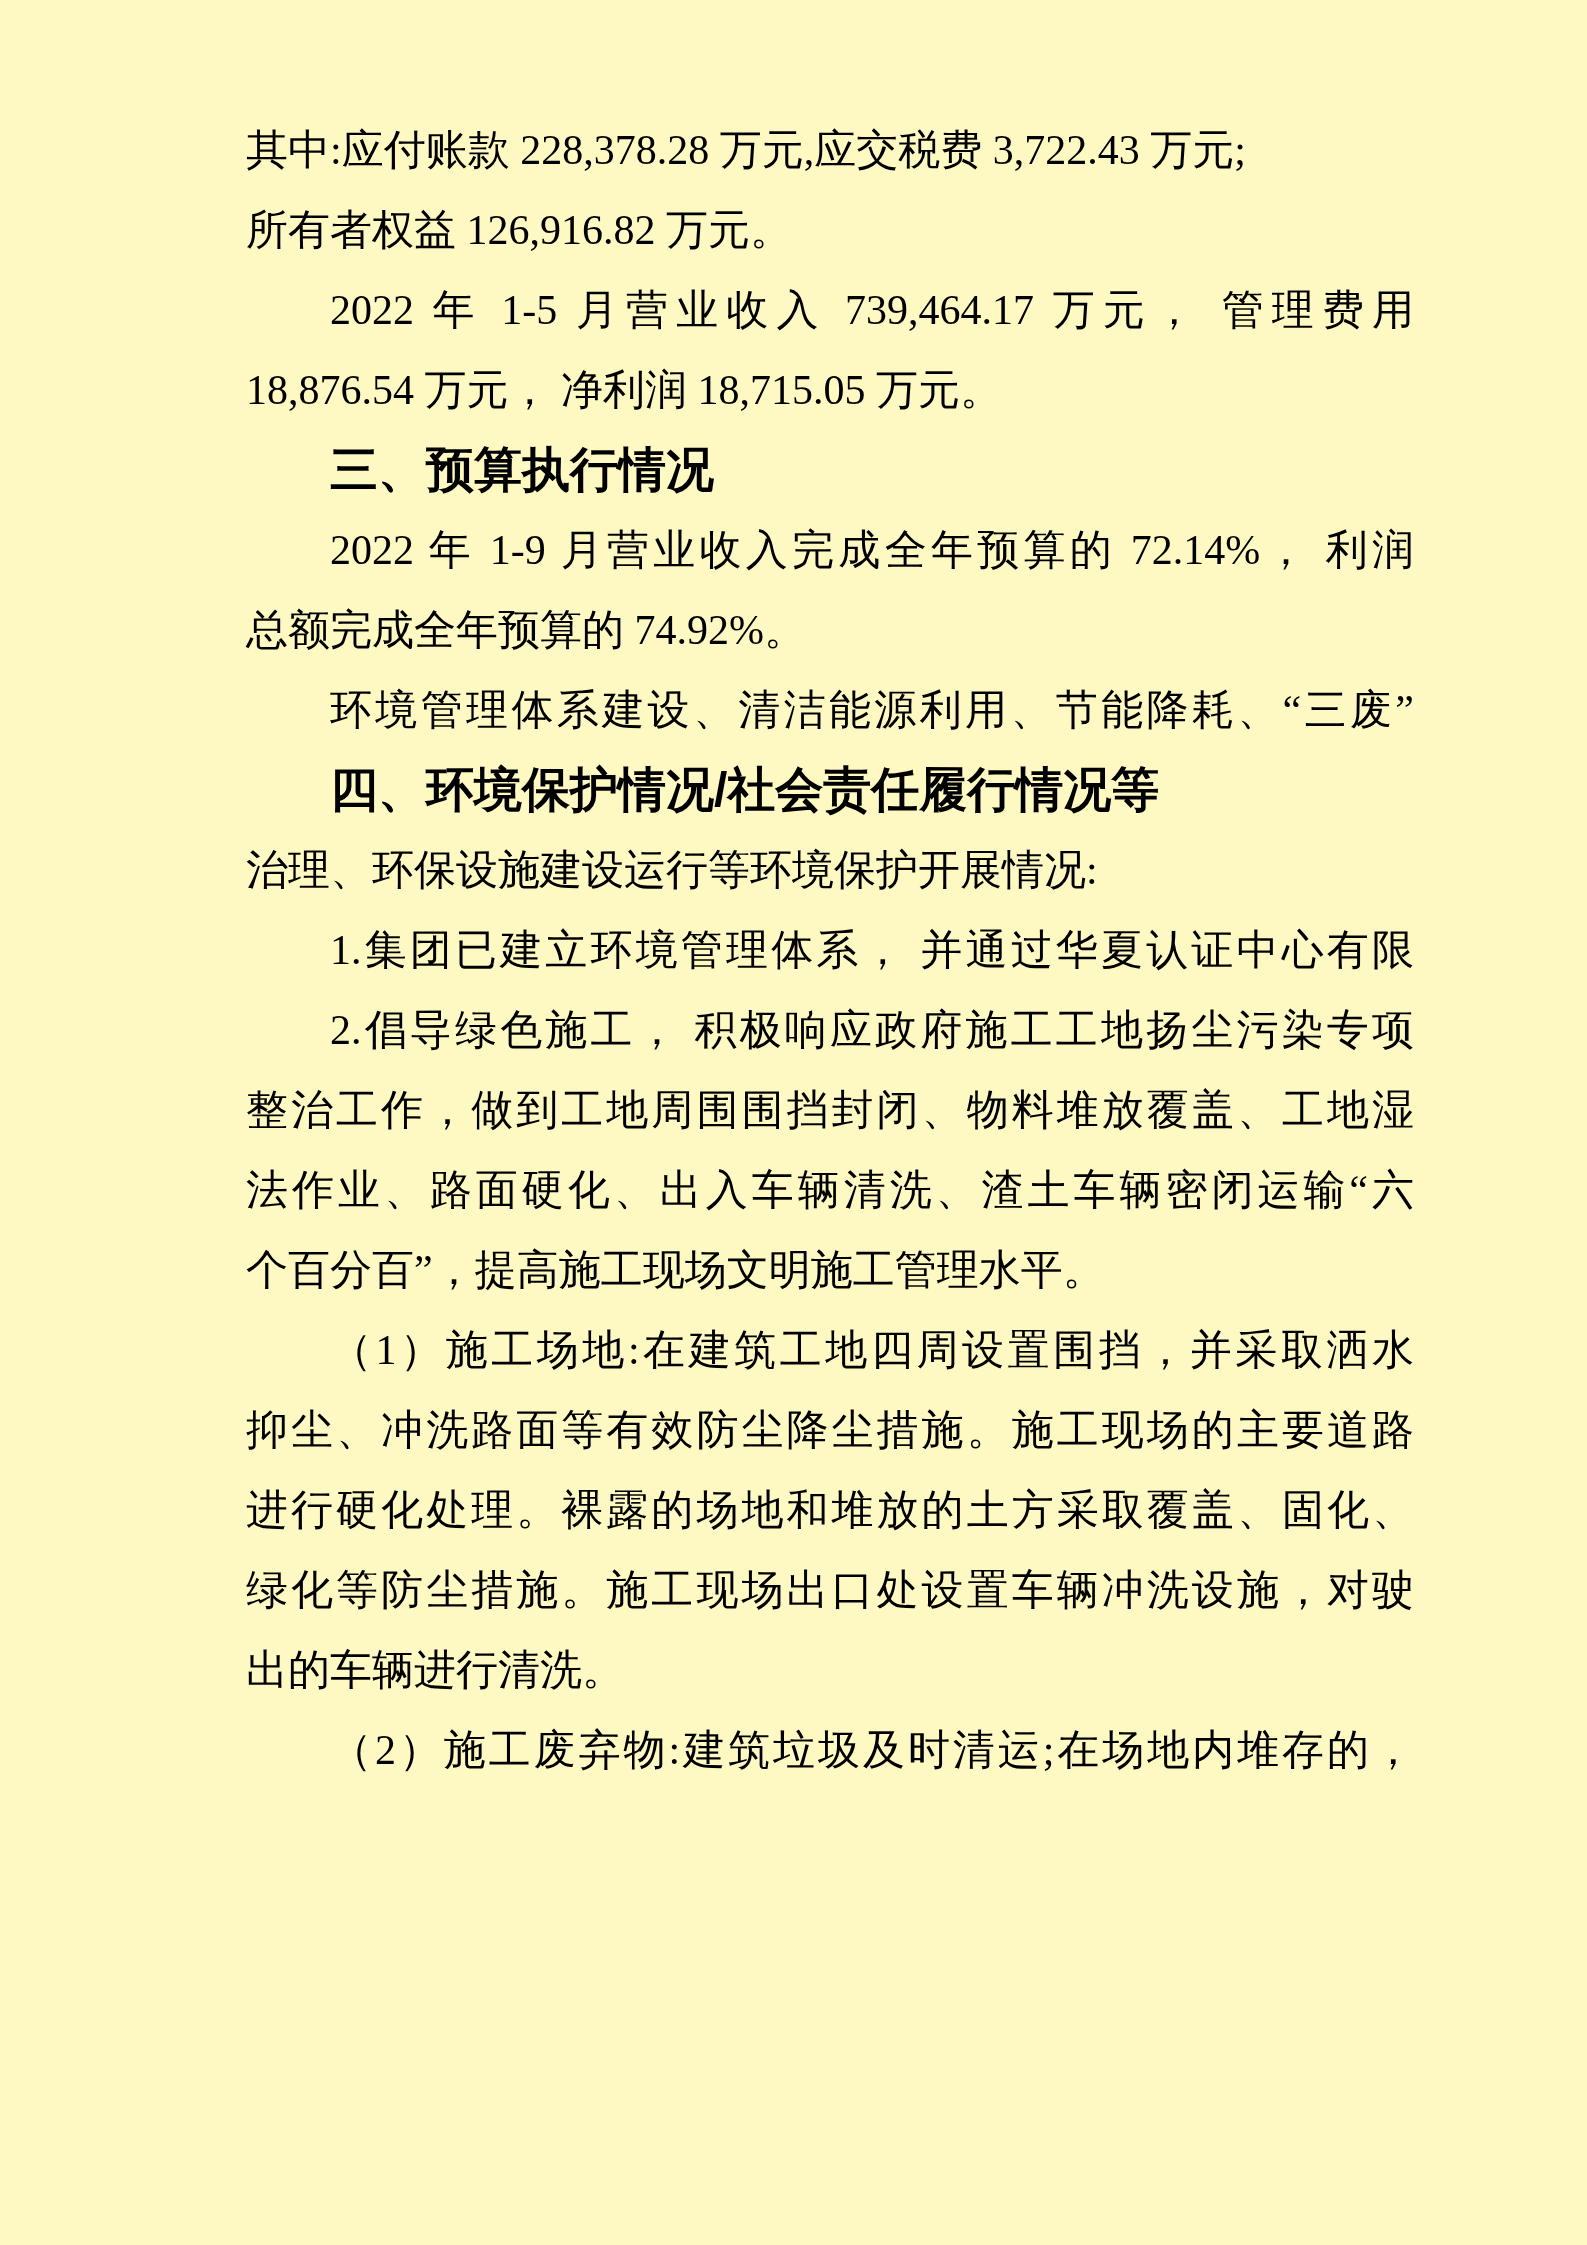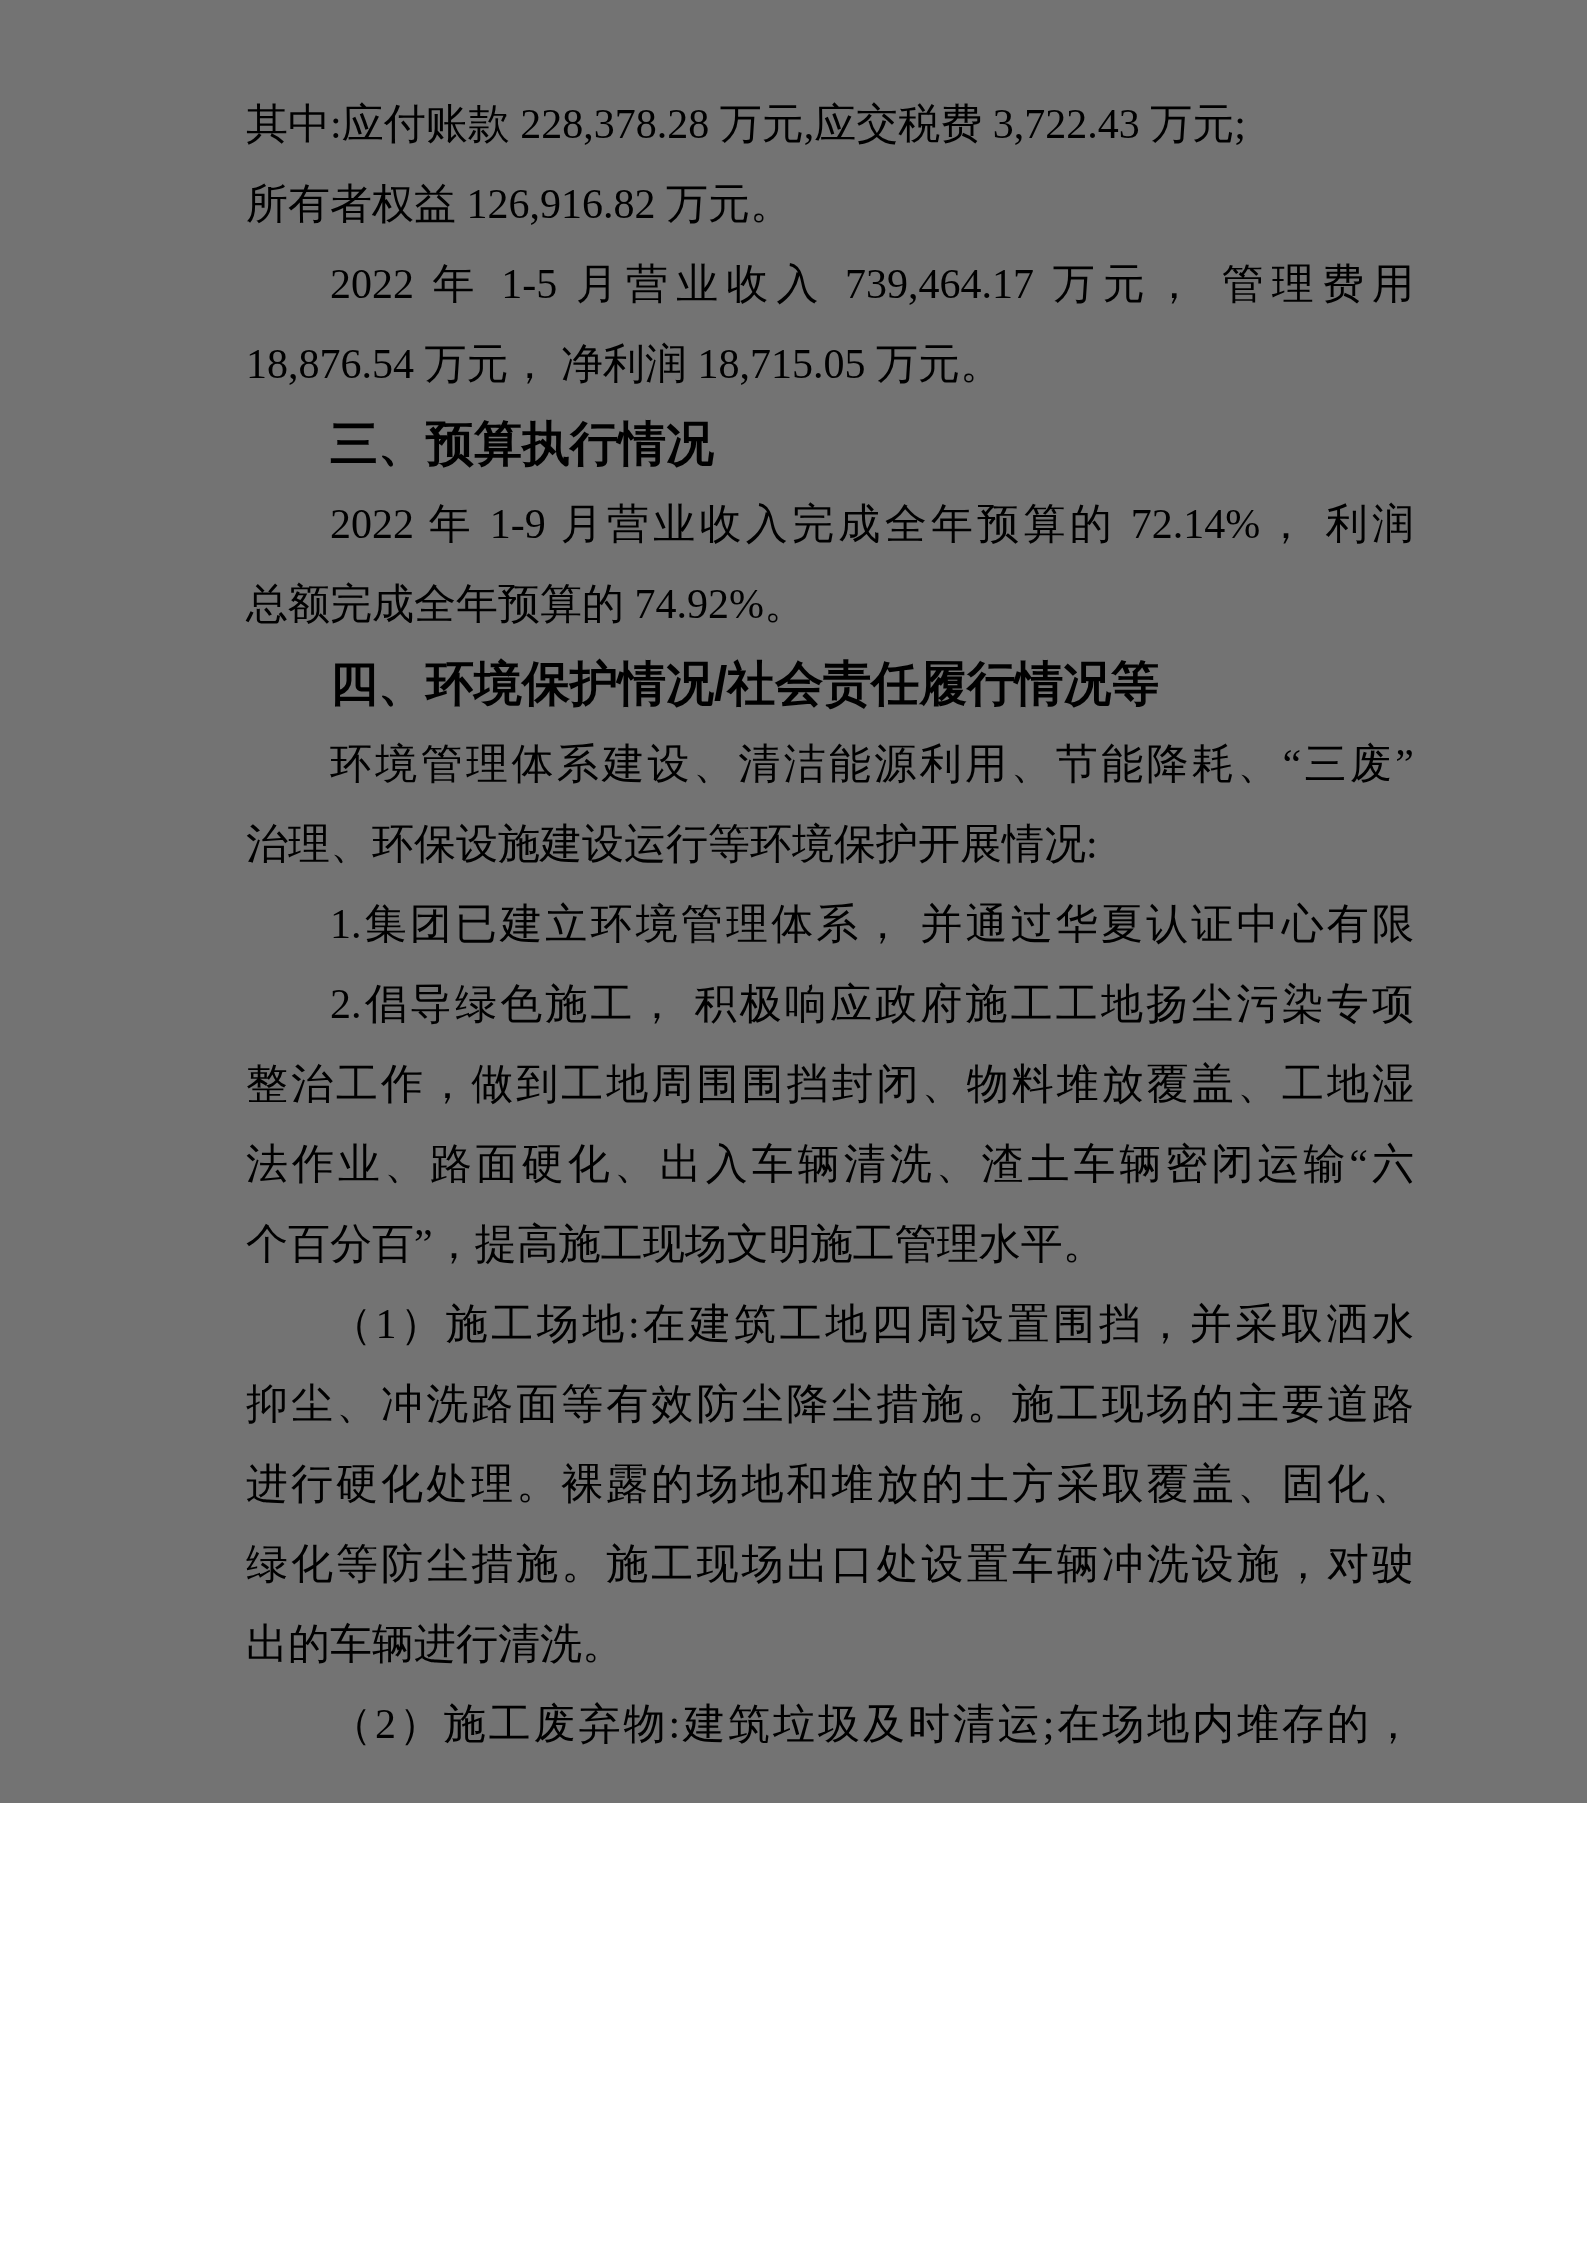--- a/index.html
+++ b/index.html
@@ -3,25 +3,25 @@
 <meta charset="utf-8">
 <style>
   html, body {
     margin: 0;
     padding: 0;
     background: #ffffff;
   }
   .page {
     position: relative;
     width: 1587px;
-    height: 1803px;
-    background: #737373;
+    height: 2245px;
+    background: #fef9c3;
     overflow: hidden;
     box-sizing: border-box;
-    padding: 84px 0 0 246px;
+    padding: 110px 0 0 246px;
   }
   .textblock {
     width: 1168px;
   }
   .line {
     height: 80px;
     line-height: 80px;
     font-size: 42px;
     color: #000000;
     font-family: "Liberation Serif", "DejaVu Serif", serif;
@@ -49,22 +49,22 @@
 
 <div class="page">
   <div class="textblock">
     <div class="line">其中:应付账款 228,378.28 万元,应交税费 3,722.43 万元;</div>
     <div class="line">所有者权益 126,916.82 万元。</div>
     <div class="line indent j">2022 年 1-5 月营业收入 739,464.17 万元， 管理费用</div>
     <div class="line">18,876.54 万元， 净利润 18,715.05 万元。</div>
     <div class="line indent head">三、预算执行情况</div>
     <div class="line indent j">2022 年 1-9 月营业收入完成全年预算的 72.14%， 利润</div>
     <div class="line">总额完成全年预算的 74.92%。</div>
+    <div class="line indent j">环境管理体系建设、清洁能源利用、节能降耗、“三废”</div>
     <div class="line indent head">四、环境保护情况/社会责任履行情况等</div>
-    <div class="line indent j">环境管理体系建设、清洁能源利用、节能降耗、“三废”</div>
     <div class="line">治理、环保设施建设运行等环境保护开展情况:</div>
     <div class="line indent j">1.集团已建立环境管理体系， 并通过华夏认证中心有限</div>
     <div class="line indent j">2.倡导绿色施工， 积极响应政府施工工地扬尘污染专项</div>
     <div class="line j">整治工作，做到工地周围围挡封闭、物料堆放覆盖、工地湿</div>
     <div class="line j">法作业、路面硬化、出入车辆清洗、渣土车辆密闭运输“六</div>
     <div class="line">个百分百”，提高施工现场文明施工管理水平。</div>
     <div class="line indent j">（1）施工场地:在建筑工地四周设置围挡，并采取洒水</div>
     <div class="line j">抑尘、冲洗路面等有效防尘降尘措施。施工现场的主要道路</div>
     <div class="line j">进行硬化处理。裸露的场地和堆放的土方采取覆盖、固化、</div>
     <div class="line j">绿化等防尘措施。施工现场出口处设置车辆冲洗设施，对驶</div>

